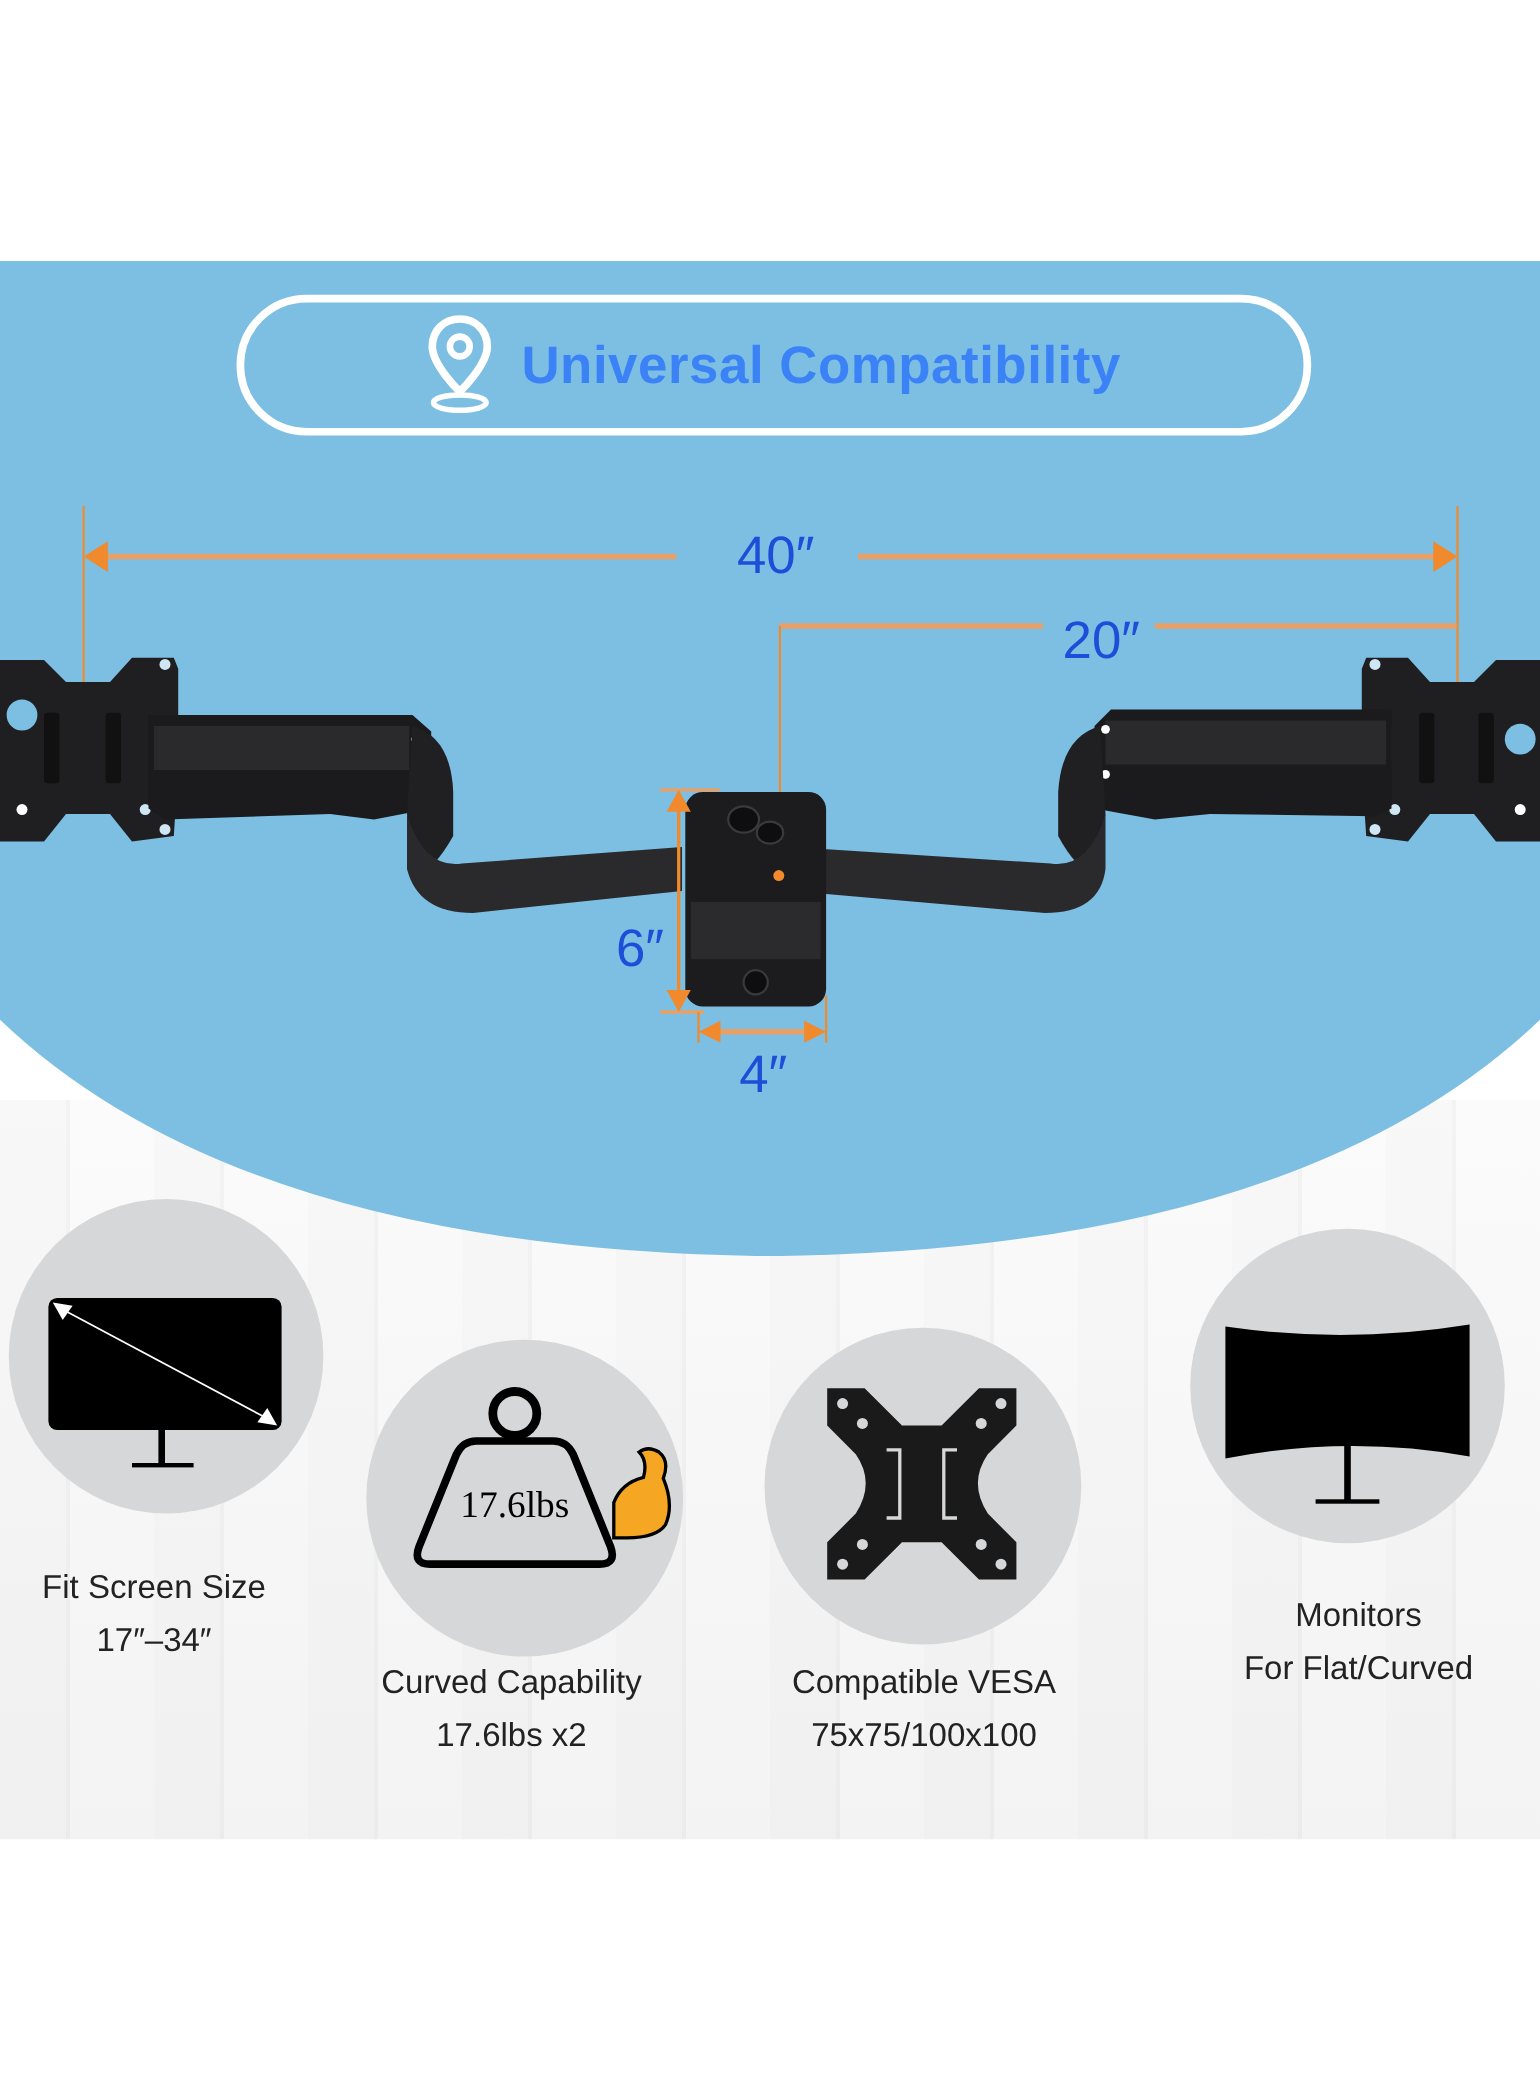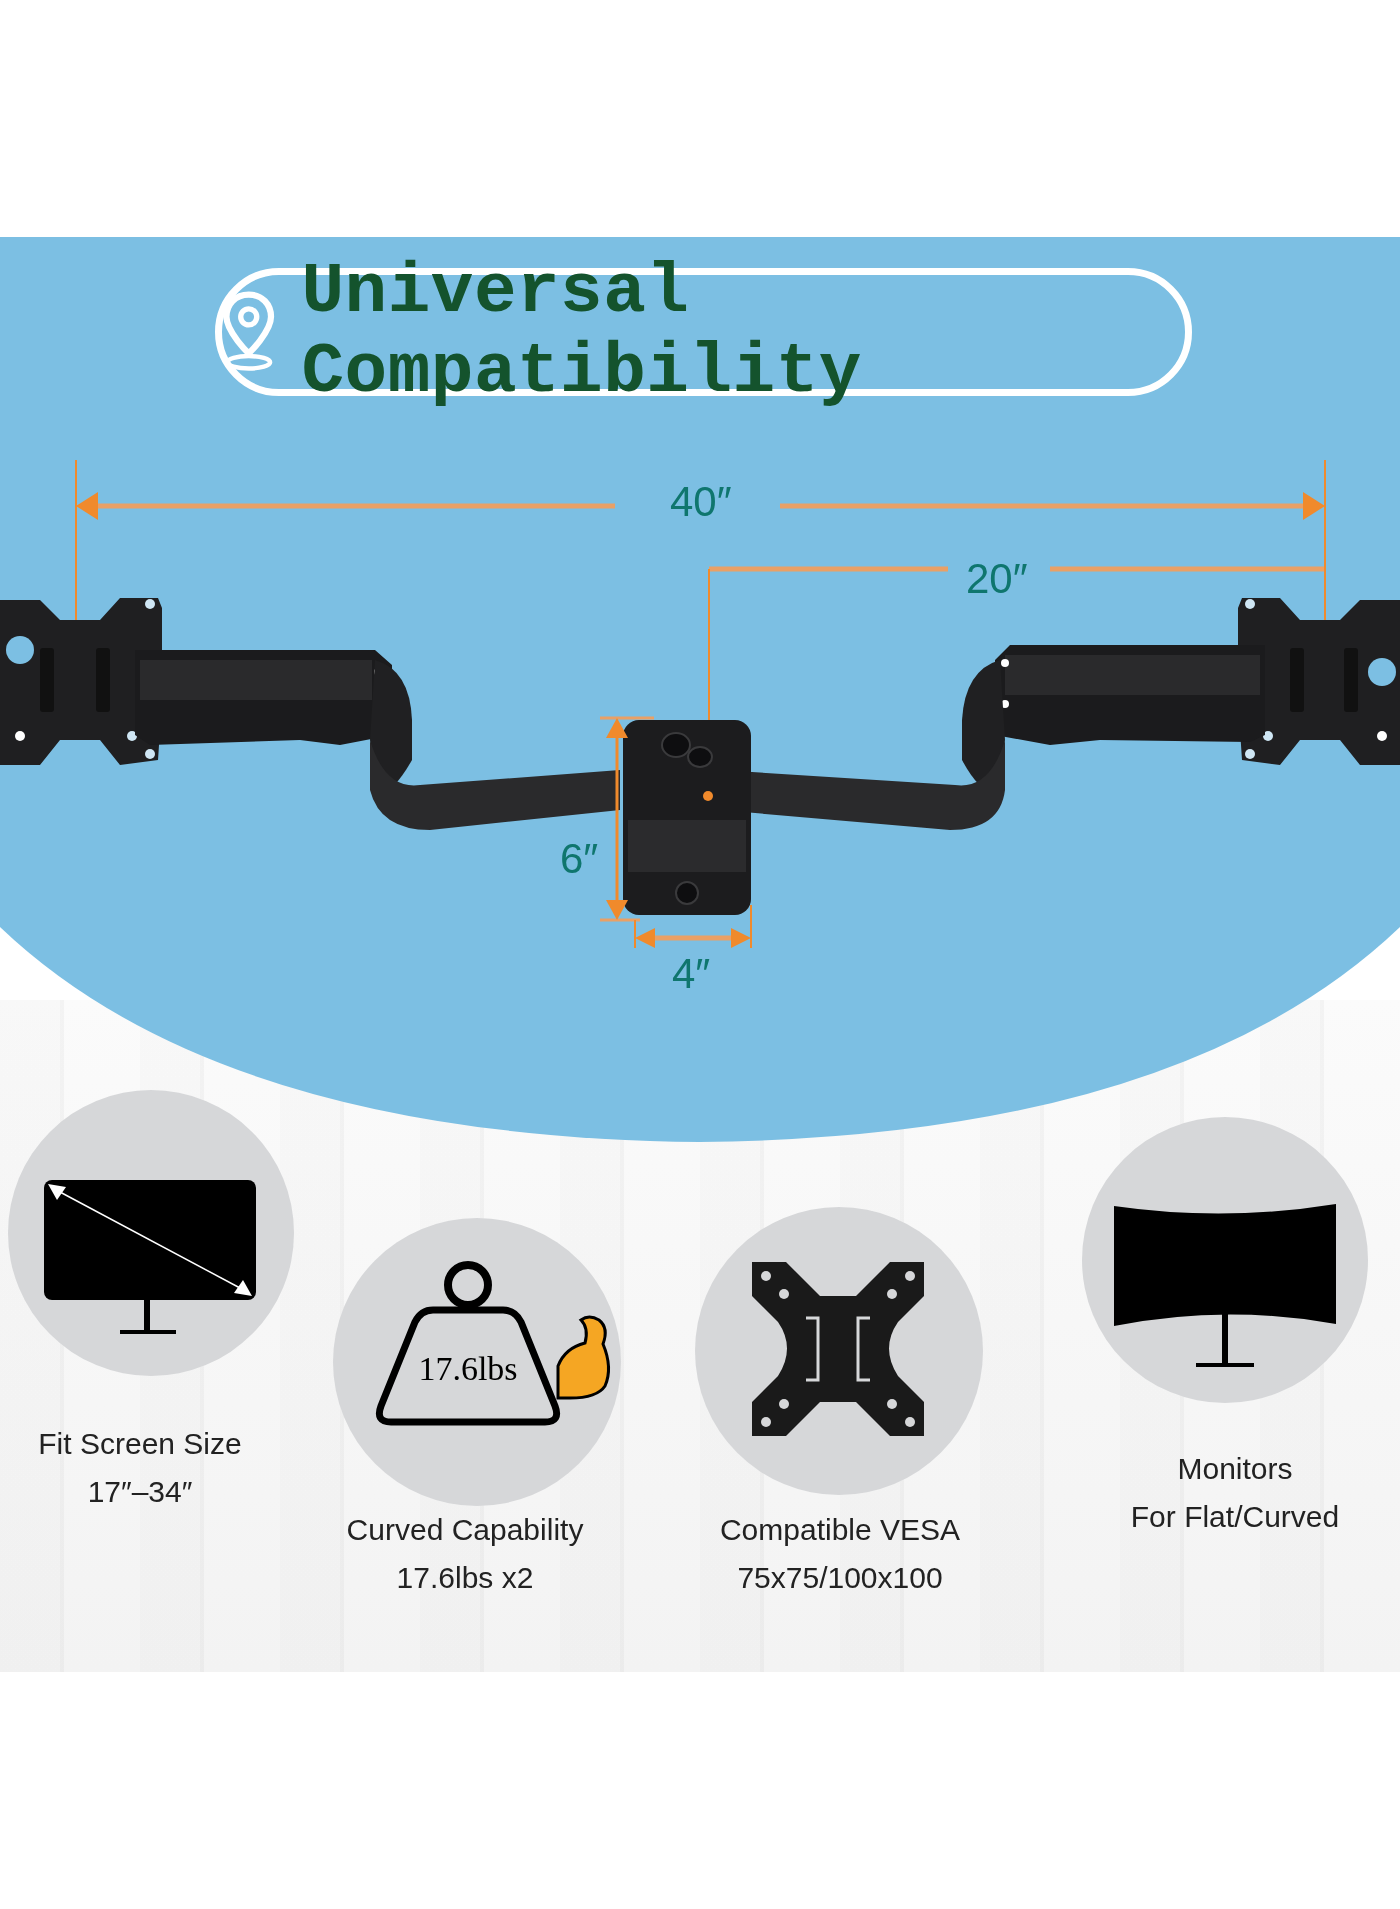--- a/index.html
+++ b/index.html
@@ -23,25 +23,25 @@
   }
   .hero svg.hero-bg { position: absolute; left: 0; top: 0; }
 
   .badge {
     position: absolute; left: 215px; top: 268px; width: 977px; height: 128px;
     border: 7px solid #ffffff; border-radius: 64px;
     display: flex; align-items: center; justify-content: center; gap: 26px;
   }
   .badge .pin { width: 60px; height: 92px; }
   .badge-title {
-    color: #14532d; font-weight: bold; font-size: 71px; letter-spacing: 0.5px; font-family: Liberation Mono, monospace;
+    color: #3b82f6; font-weight: bold; font-size: 48px; letter-spacing: 0.5px;
   }
 
   .dim-label {
-    position: absolute; color: #0f766e; font-size: 42px; font-weight: normal;
+    position: absolute; color: #1d4ed8; font-size: 48px; font-weight: normal;
   }
 
   
   .feature { position: absolute; text-align: center; }
   .feature-text {
     position: absolute; color: #222222; font-size: 30px; line-height: 48px; text-align: center; white-space: nowrap;
   }
 </style>
 </head>
 <body>

